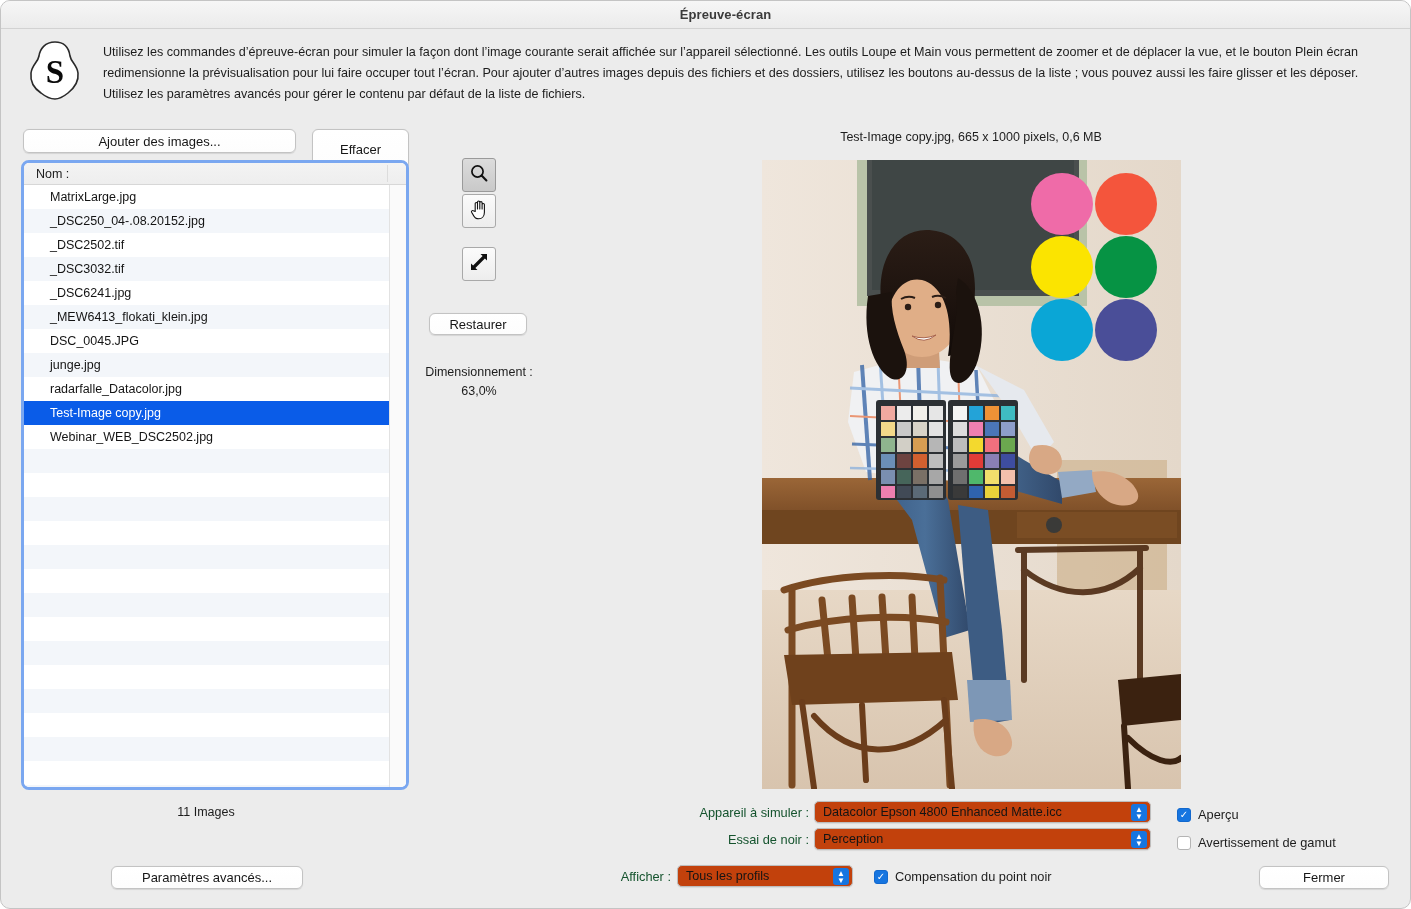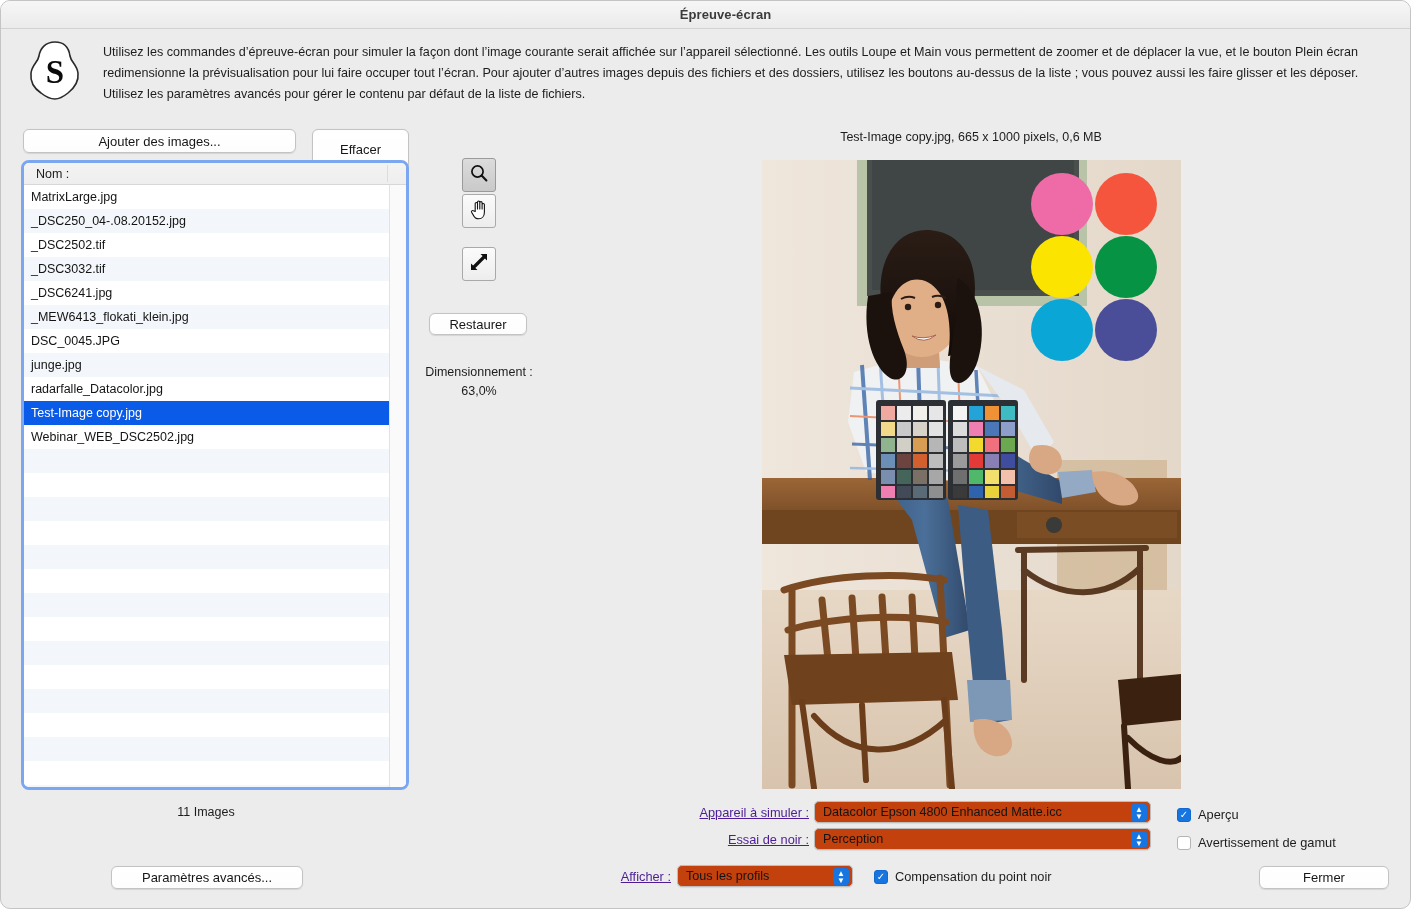--- a/index.html
+++ b/index.html
@@ -68,21 +68,21 @@
     display: flex; align-items: center;
     font-size: 12.5px; color: #1c1c1c; padding-left: 12px;
     position: relative;
   }
   #listhdr .sep {
     position: absolute; right: 18px; top: 2px; bottom: 2px; width: 1px; background: #dcdcdc;
   }
   #rows { position: absolute; top: 22px; left: 0; right: 0; bottom: 0; overflow: hidden; }
   .row {
     height: 24px; display: flex; align-items: center;
-    font-size: 12.5px; color: #141414; padding-left: 7px;
+    font-size: 12.5px; color: #141414; padding-left: 26px;
     white-space: nowrap;
   }
   .row.odd { background: #ffffff; }
   .row.even { background: #f3f6fa; }
   .row.sel { background: #0a5ce8; color: #ffffff; }
   #scrolltrack {
     position: absolute; top: 22px; right: 0; bottom: 0; width: 17px;
     background: #fafafa; border-left: 1px solid #e2e2e2;
   }
   #imgcount {
@@ -114,21 +114,21 @@
     position: absolute; left: 760px; top: 129px; width: 420px;
     text-align: center; font-size: 12.5px; color: #1d1d1d;
   }
   #preview {
     position: absolute; left: 761px; top: 159px; width: 419px; height: 629px;
     overflow: hidden; background: #d9cfc4;
   }
   #preview svg { display: block; width: 100%; height: 100%; }
 
   
-  .lbl { position: absolute; font-size: 12.8px; color: #4c1d95; text-align: right; text-decoration: underline; }
+  .lbl { position: absolute; font-size: 12.8px; color: #14532d; text-align: right; }
   .popup {
     position: absolute; height: 22px;
     background: #c2410c; border: 1px solid #bdbdbd; border-radius: 5px;
     display: flex; align-items: center;
     font-size: 12.6px; color: #141414; padding-left: 8px;
     box-shadow: 0 0.5px 1px rgba(0,0,0,.08);
     cursor: default;
   }
   .popup .arrows {
     position: absolute; right: 3px; top: 2px; width: 16px; height: 17px;

